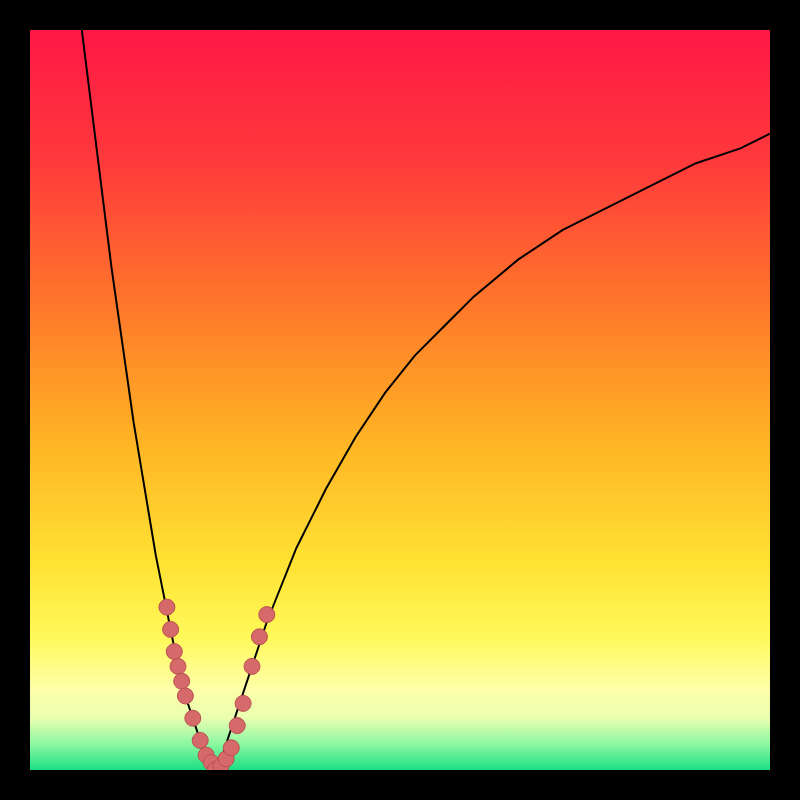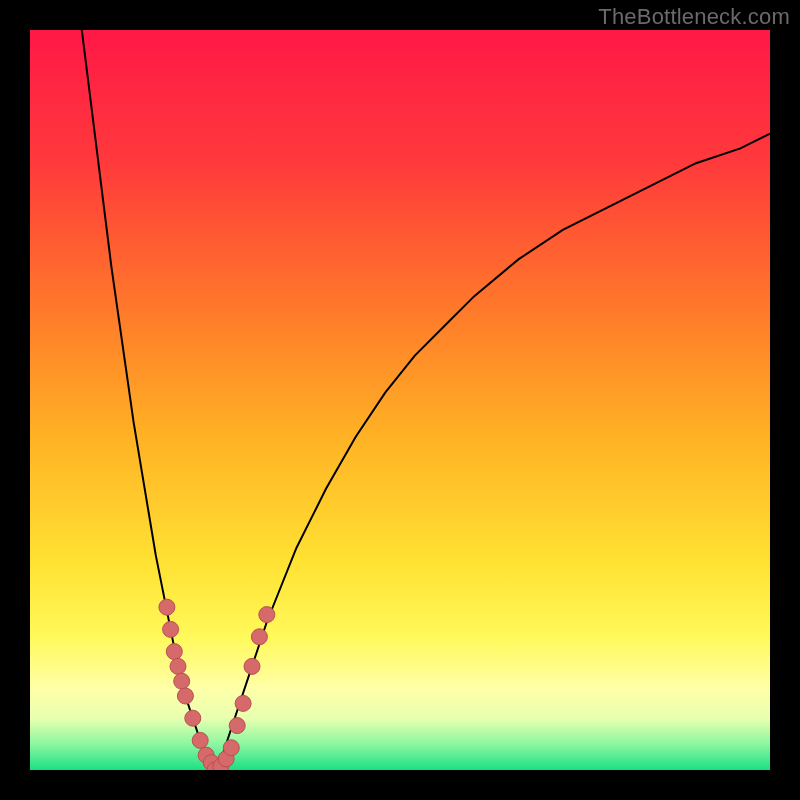--- a/index.html
+++ b/index.html
@@ -80,14 +80,13 @@
           <circle cx="196.10" cy="728.90" r="8" fill="#d66a6a" stroke="#b84f4f" stroke-width="1"></circle>
           <circle cx="201.28" cy="717.80" r="8" fill="#d66a6a" stroke="#b84f4f" stroke-width="1"></circle>
           <circle cx="207.20" cy="695.60" r="8" fill="#d66a6a" stroke="#b84f4f" stroke-width="1"></circle>
           <circle cx="213.12" cy="673.40" r="8" fill="#d66a6a" stroke="#b84f4f" stroke-width="1"></circle>
           <circle cx="222.00" cy="636.40" r="8" fill="#d66a6a" stroke="#b84f4f" stroke-width="1"></circle>
           <circle cx="229.40" cy="606.80" r="8" fill="#d66a6a" stroke="#b84f4f" stroke-width="1"></circle>
           <circle cx="236.80" cy="584.60" r="8" fill="#d66a6a" stroke="#b84f4f" stroke-width="1"></circle>
         </g>
     </svg>
   </div>
-  <div class="watermark">TheBottleneck.com</div>
 </div>
 
 </body></html>

